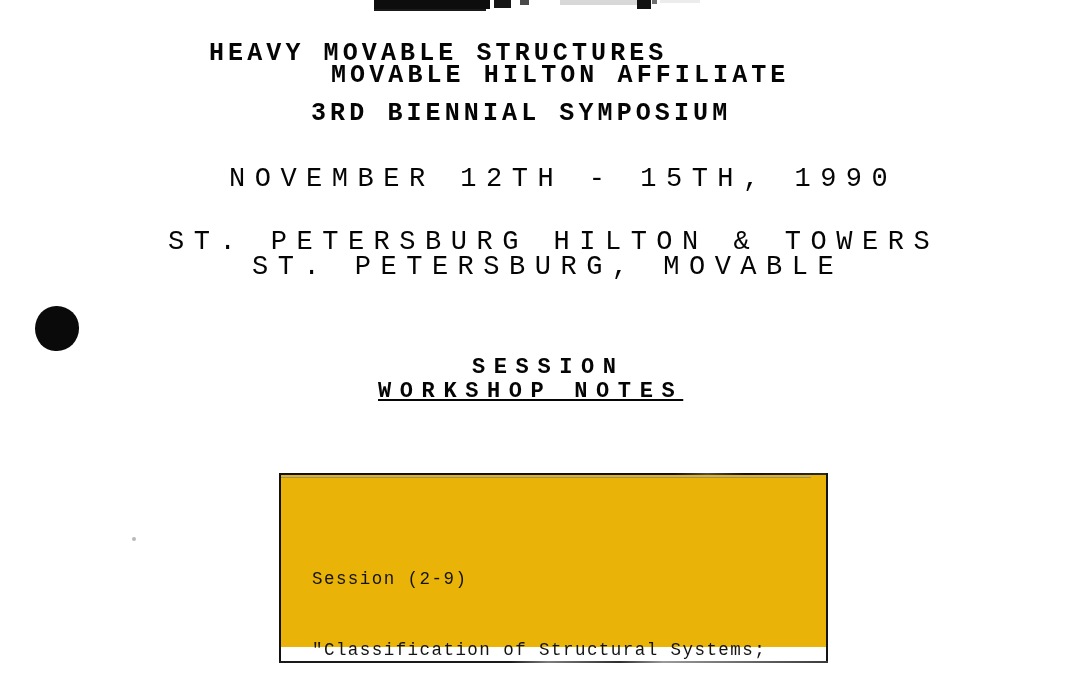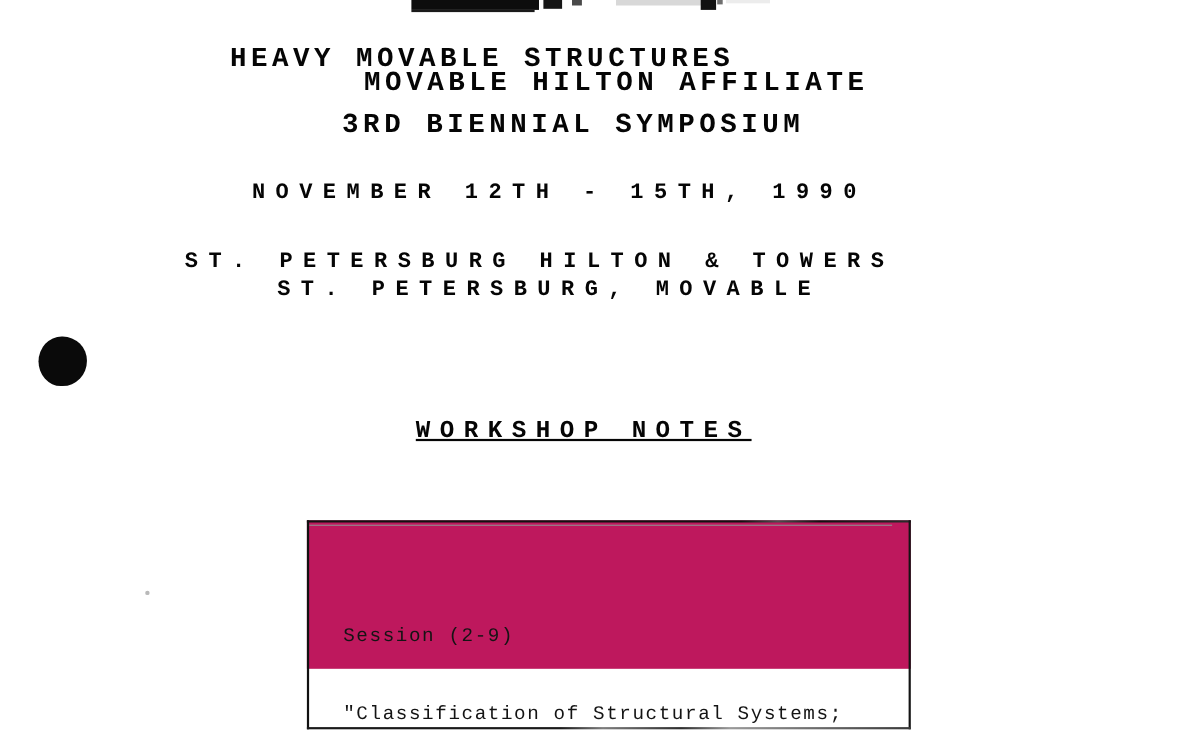--- a/index.html
+++ b/index.html
@@ -124,22 +124,22 @@
     line-height: 1;
     color: #050505;
   }
 
   .hdr-bold {
     font-weight: bold;
     font-size: 25px;
     letter-spacing: 4.1px;
   }
   .hdr-reg {
-    font-weight: bold;
-    font-size: 20px;
+    font-weight: normal;
+    font-size: 27px;
     letter-spacing: 9.5px;
   }
   .sub-reg {
     font-weight: bold;
     font-size: 22px;
     letter-spacing: 8.6px;
   }
 
   #l-heavy        { left: 209px; top: 41px; }
   #l-affiliate    { left: 331px; top: 63px; }
@@ -149,23 +149,23 @@
   #l-city         { left: 252px; top: 254px; }
   #l-session-hdr  { left: 472px; top: 357px; }
   #l-workshop-hdr { left: 378px; top: 381px; text-decoration: underline; }
 
   
   .note-box {
     position: absolute;
     left: 279px;
     top: 473px;
     width: 549px;
-    height: 135px;
+    height: 174px;
     box-sizing: border-box;
-    background: #be185d;
+    background: #eab308;
   }
   .nb-edge {
     position: absolute;
     background: #111111;
   }
   .nb-top {
     left: 0px; top: 0px;
     width: 549px; height: 2px;
     background: linear-gradient(to right, #111 0%, #111 72%, #4d4d4d 78%, #111 85%, #2b2b2b 100%);
   }
@@ -226,20 +226,21 @@
 
   <div class="line hdr-reg" id="l-date">NOVEMBER 12TH - 15TH, 1990</div>
 
   <div class="line hdr-reg" id="l-venue">ST. PETERSBURG HILTON &amp; TOWERS</div>
 
   <div class="line hdr-reg" id="l-city">ST. PETERSBURG, MOVABLE</div>
 
   <div class="ink-blob"></div>
   <div class="speck"></div>
 
+  <div class="line sub-reg" id="l-session-hdr">SESSION</div>
 
   <div class="line sub-reg" id="l-workshop-hdr">WORKSHOP NOTES</div>
 
   <div class="note-box">
     <div class="nb-edge nb-top"></div>
     <div class="nb-edge nb-top2"></div>
     <div class="nb-edge nb-left"></div>
     <div class="nb-edge nb-right"></div>
     <div class="nb-edge nb-bottom"></div>
 

